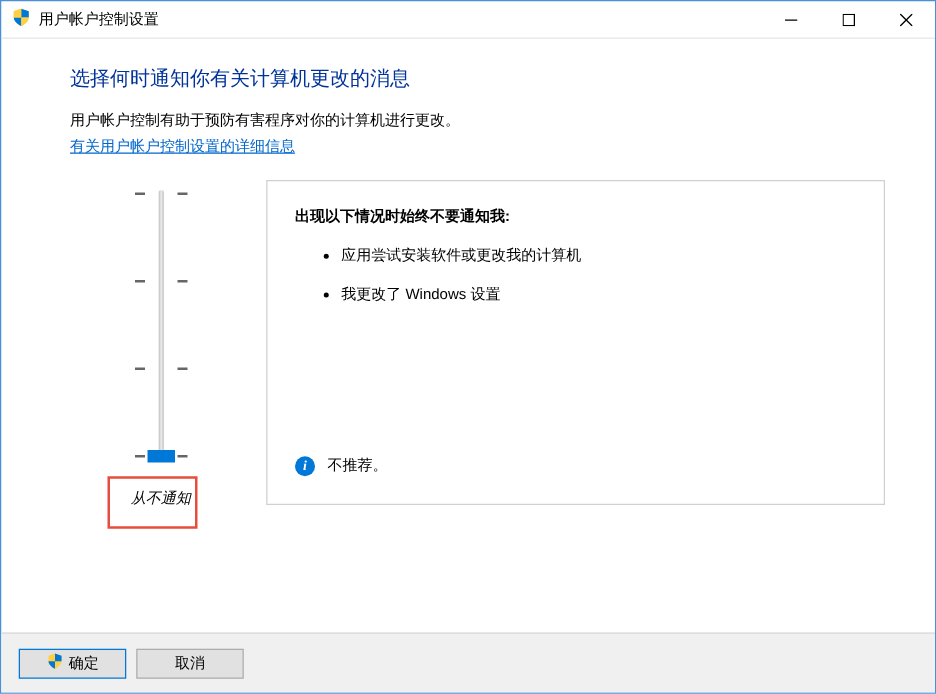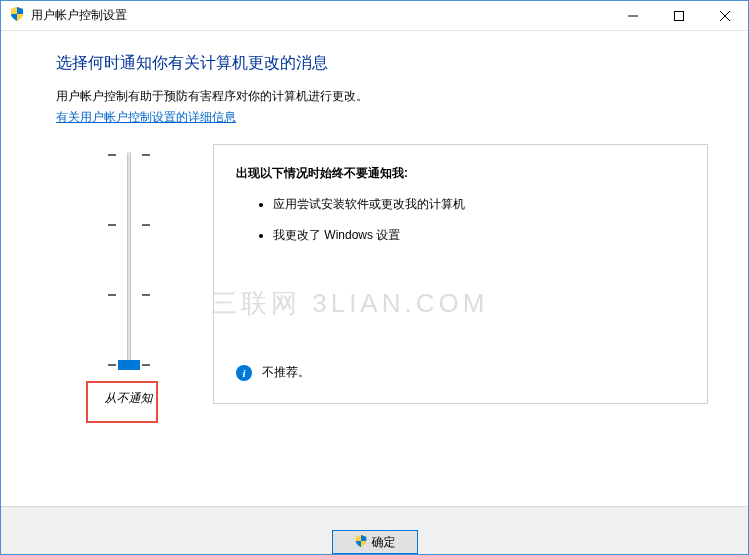--- a/index.html
+++ b/index.html
@@ -140,24 +140,23 @@
   .button-bar {
     position: absolute;
     bottom: 0;
     left: 0;
     right: 0;
     height: 48px;
     background: #f0f0f0;
     border-top: 1px solid #d8d8d8;
     display: flex;
     align-items: center;
-    justify-content: flex-end;
+    justify-content: flex-start;
     padding: 0 14px;
     gap: 8px;
-    flex-direction: column;
   }
   .btn {
     min-width: 86px;
     height: 24px;
     background: #e1e1e1;
     border: 1px solid #adadad;
     font-size: 12px;
     display: flex;
     align-items: center;
     justify-content: center;
@@ -224,27 +223,29 @@
         <li>应用尝试安装软件或更改我的计算机</li>
         <li>我更改了 Windows 设置</li>
       </ul>
       <div class="info-footer">
         <div class="info-icon">i</div>
         <span>不推荐。</span>
       </div>
     </div>
   </div>
 
-  <div class="watermark">三联网 3LIAN.COM</div>
 </div>
 
 <div class="button-bar">
   <div class="btn primary">
     <span>
       <svg width="14" height="14" viewBox="0 0 16 16">
         <path d="M8 1 L14 3 V8 C14 12 8 15 8 15 C8 15 2 12 2 8 V3 Z" fill="#ffd042"></path>
         <path d="M8 1 L14 3 V8 L8 8 Z" fill="#0078d7"></path>
         <path d="M8 8 L8 15 C8 15 2 12 2 8 L8 8 Z" fill="#0078d7"></path>
       </svg>
     </span>
     <span>确定</span>
   </div>
+  <div class="btn">
+    <span>取消</span>
+  </div>
 </div>
 
 </body></html>

